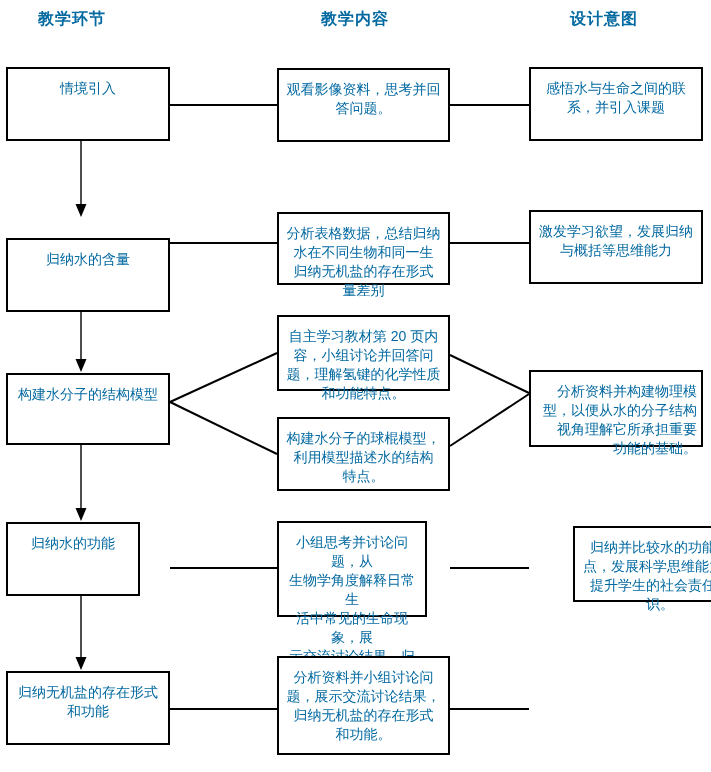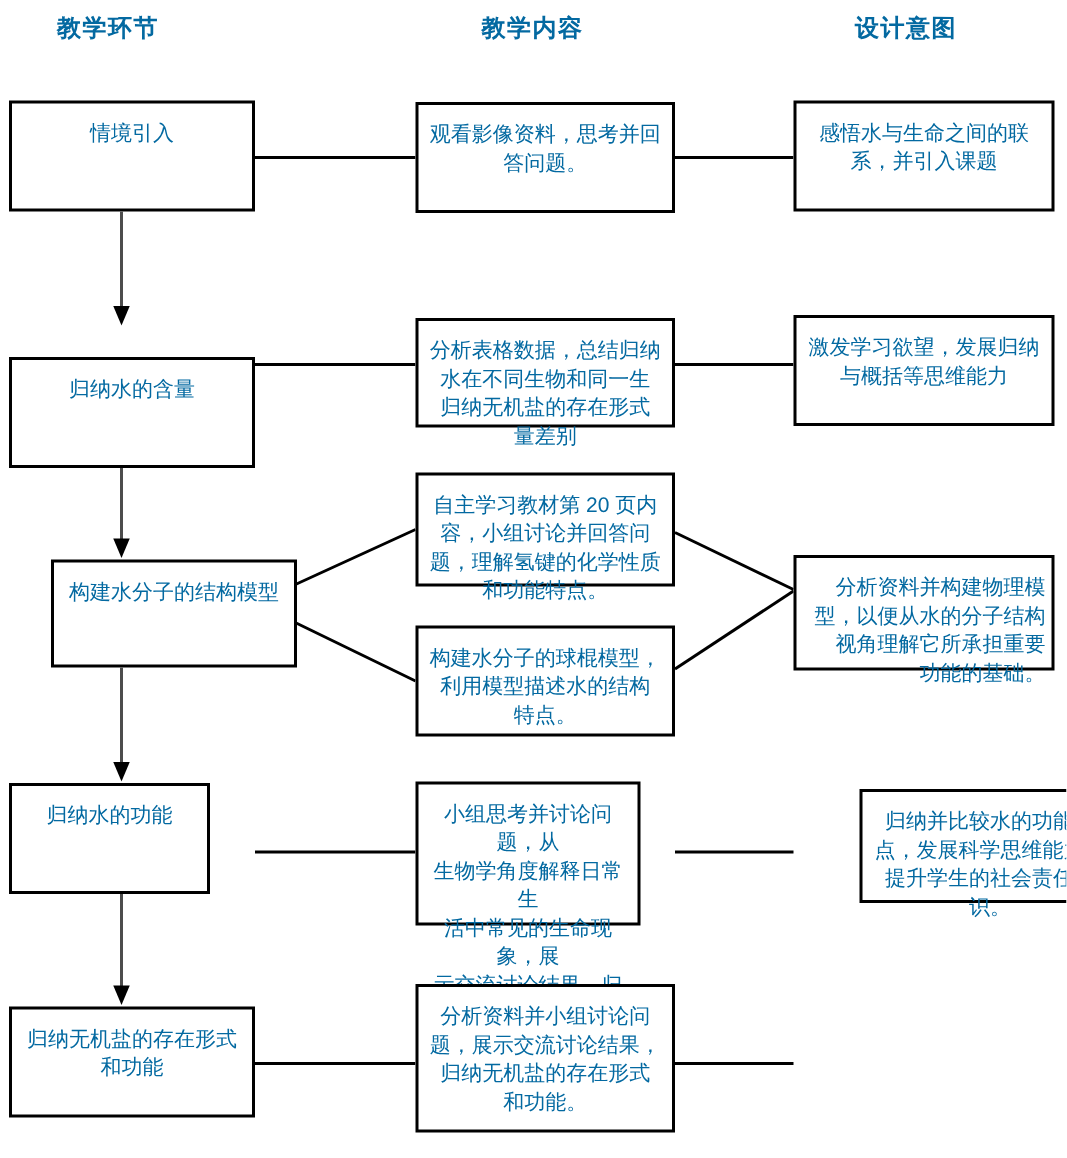--- a/index.html
+++ b/index.html
@@ -73,21 +73,21 @@
     <line class="shaft" x1="81" y1="596" x2="81" y2="659"></line>
     <polygon class="head" points="81,670 75.5,657 86.5,657"></polygon>
   </svg>
 
   <div class="col-header" style="left:6px; top:9px; width:132px;">教学环节</div>
   <div class="col-header" style="left:287px; top:9px; width:136px;">教学内容</div>
   <div class="col-header" style="left:536px; top:9px; width:136px;">设计意图</div>
 
   <div class="box" style="left:6px; top:67px; width:164px; height:74px;">情境引入</div>
   <div class="box" style="left:6px; top:218px; width:164px; height:74px;margin-top:20px;">归纳水的含量</div>
-  <div class="box" style="left:6px; top:373px; width:164px; height:72px;margin-left:28px;">构建水分子的结构模型</div>
+  <div class="box" style="left:6px; top:373px; width:164px; height:72px;">构建水分子的结构模型</div>
   <div class="box" style="left:6px; top:522px; width:134px; height:74px;">归纳水的功能</div>
   <div class="box" style="left:6px; top:671px; width:164px; height:74px;">归纳无机盐的存在形式
 和功能</div>
 
   <div class="box" style="left:277px; top:68px; width:173px; height:74px;">观看影像资料，思考并回
 答问题。</div>
   <div class="box" style="left:277px; top:212px; width:173px; height:73px;">分析表格数据，总结归纳
 水在不同生物和同一生
 归纳无机盐的存在形式
 量差别</div>

